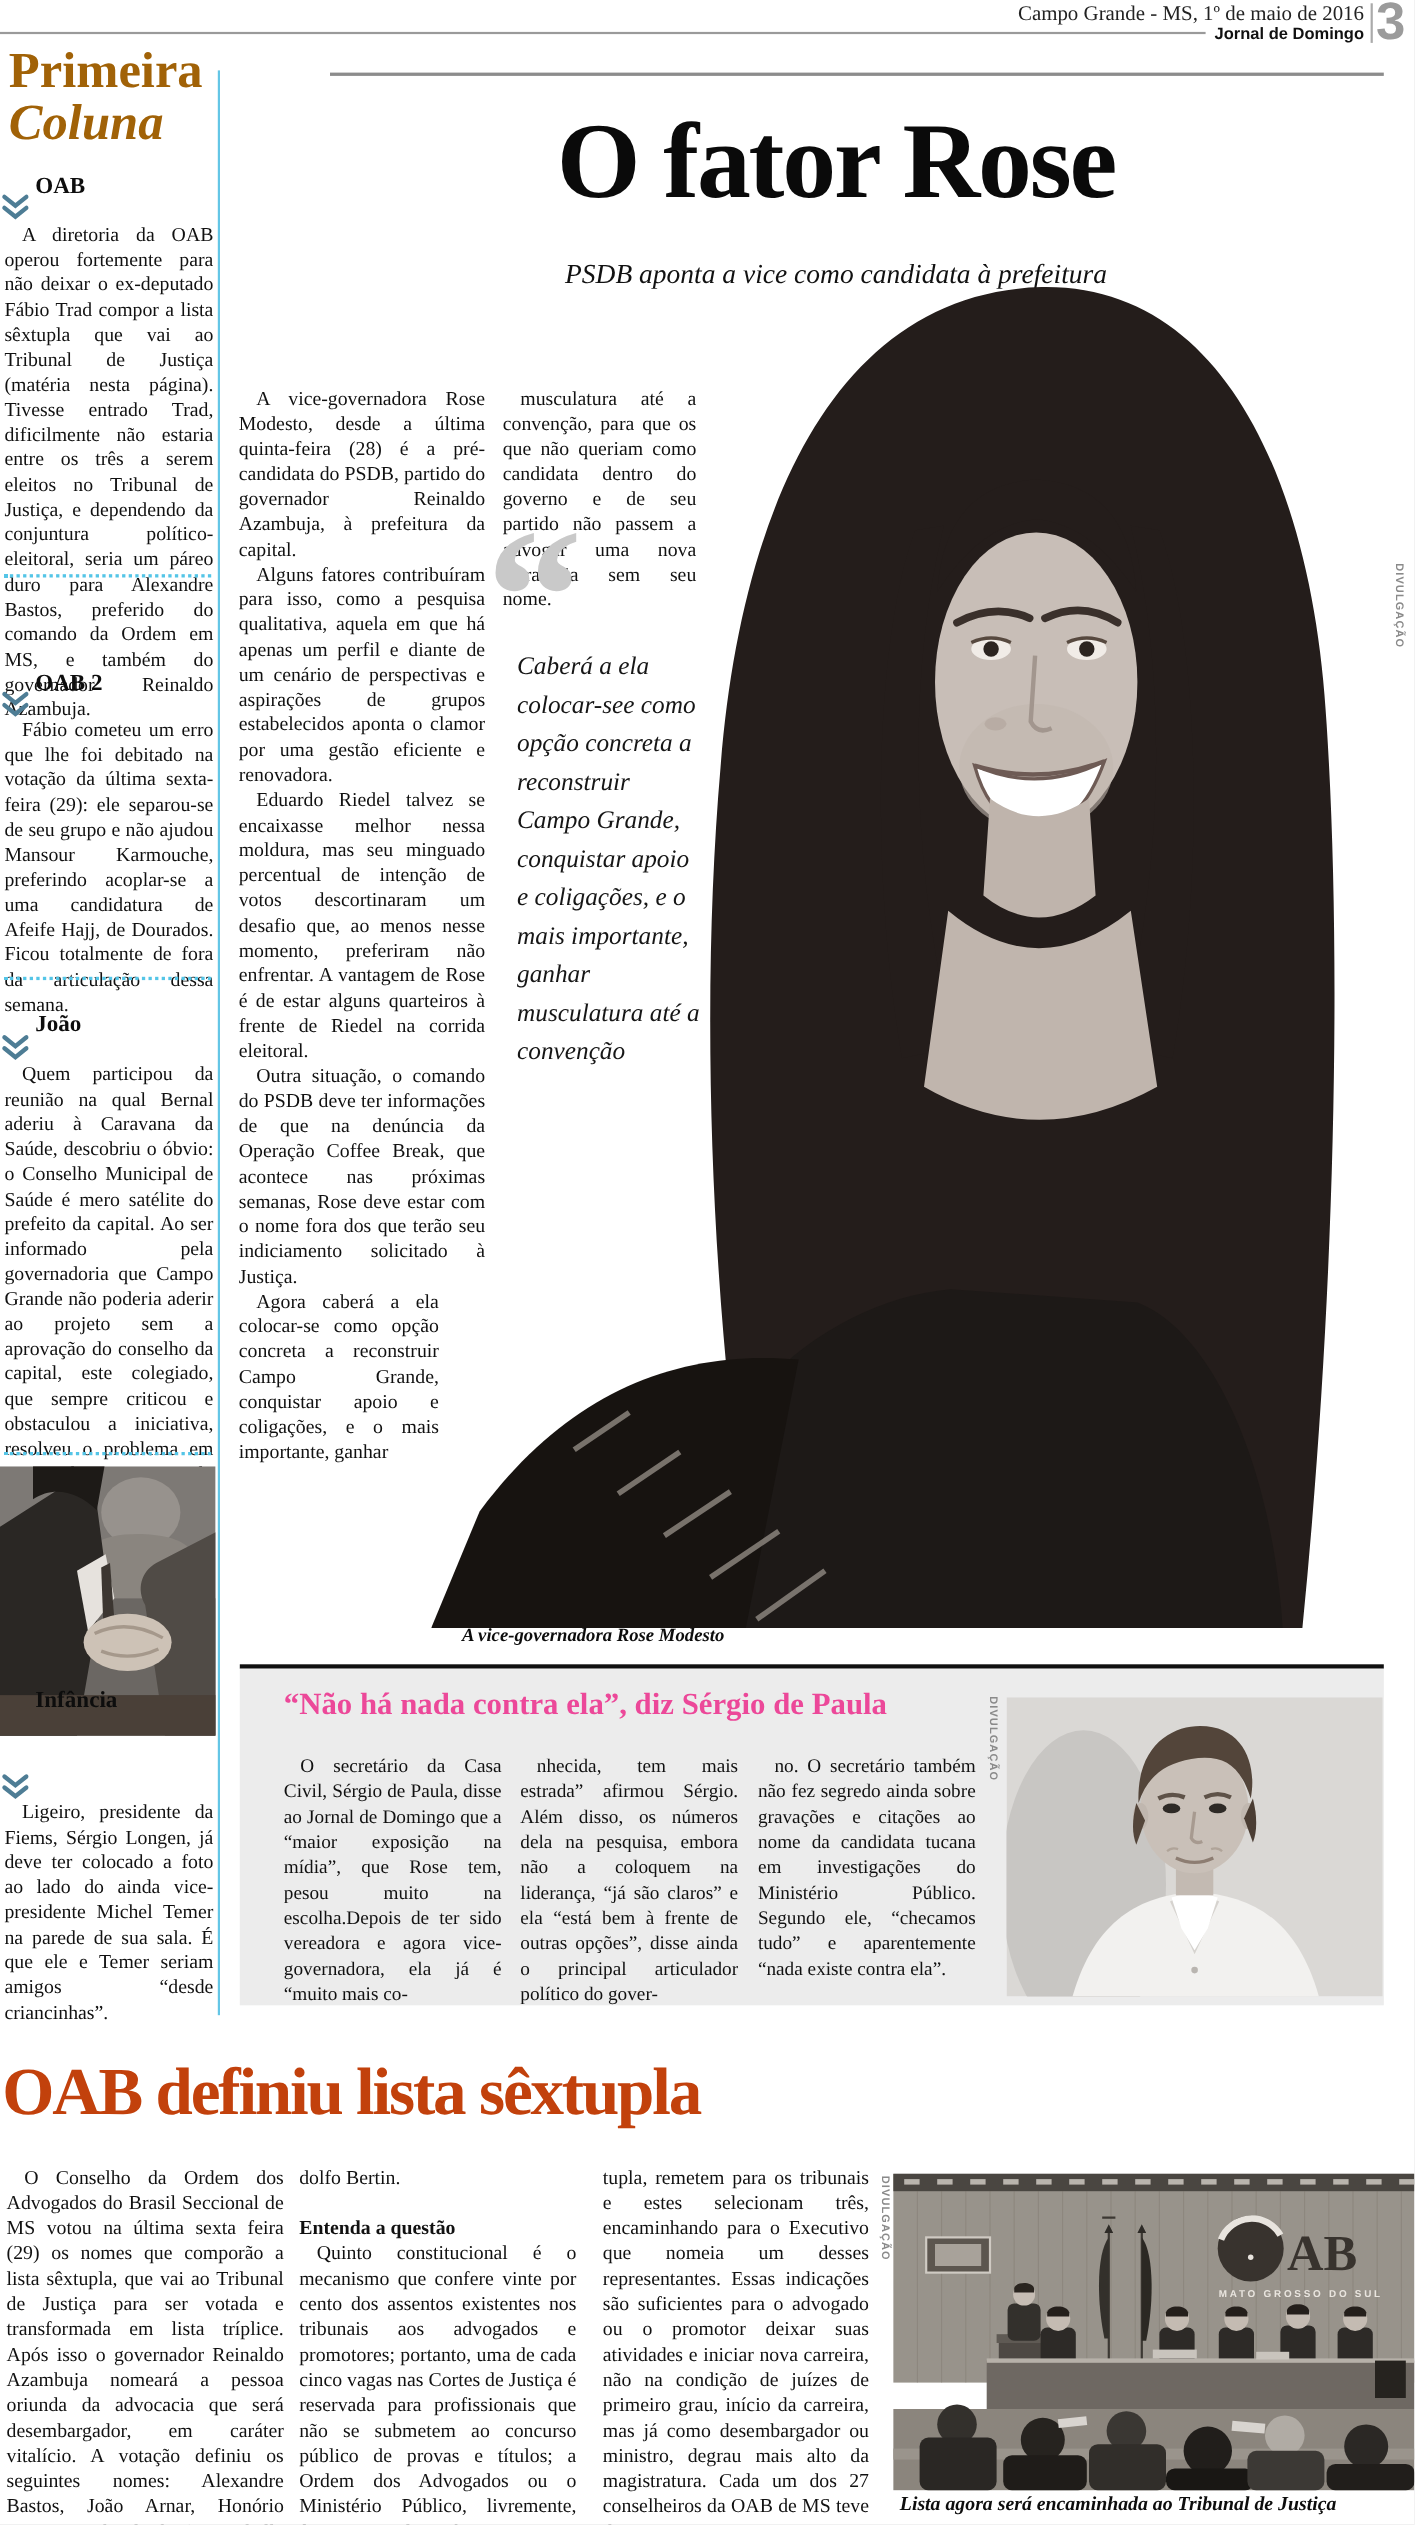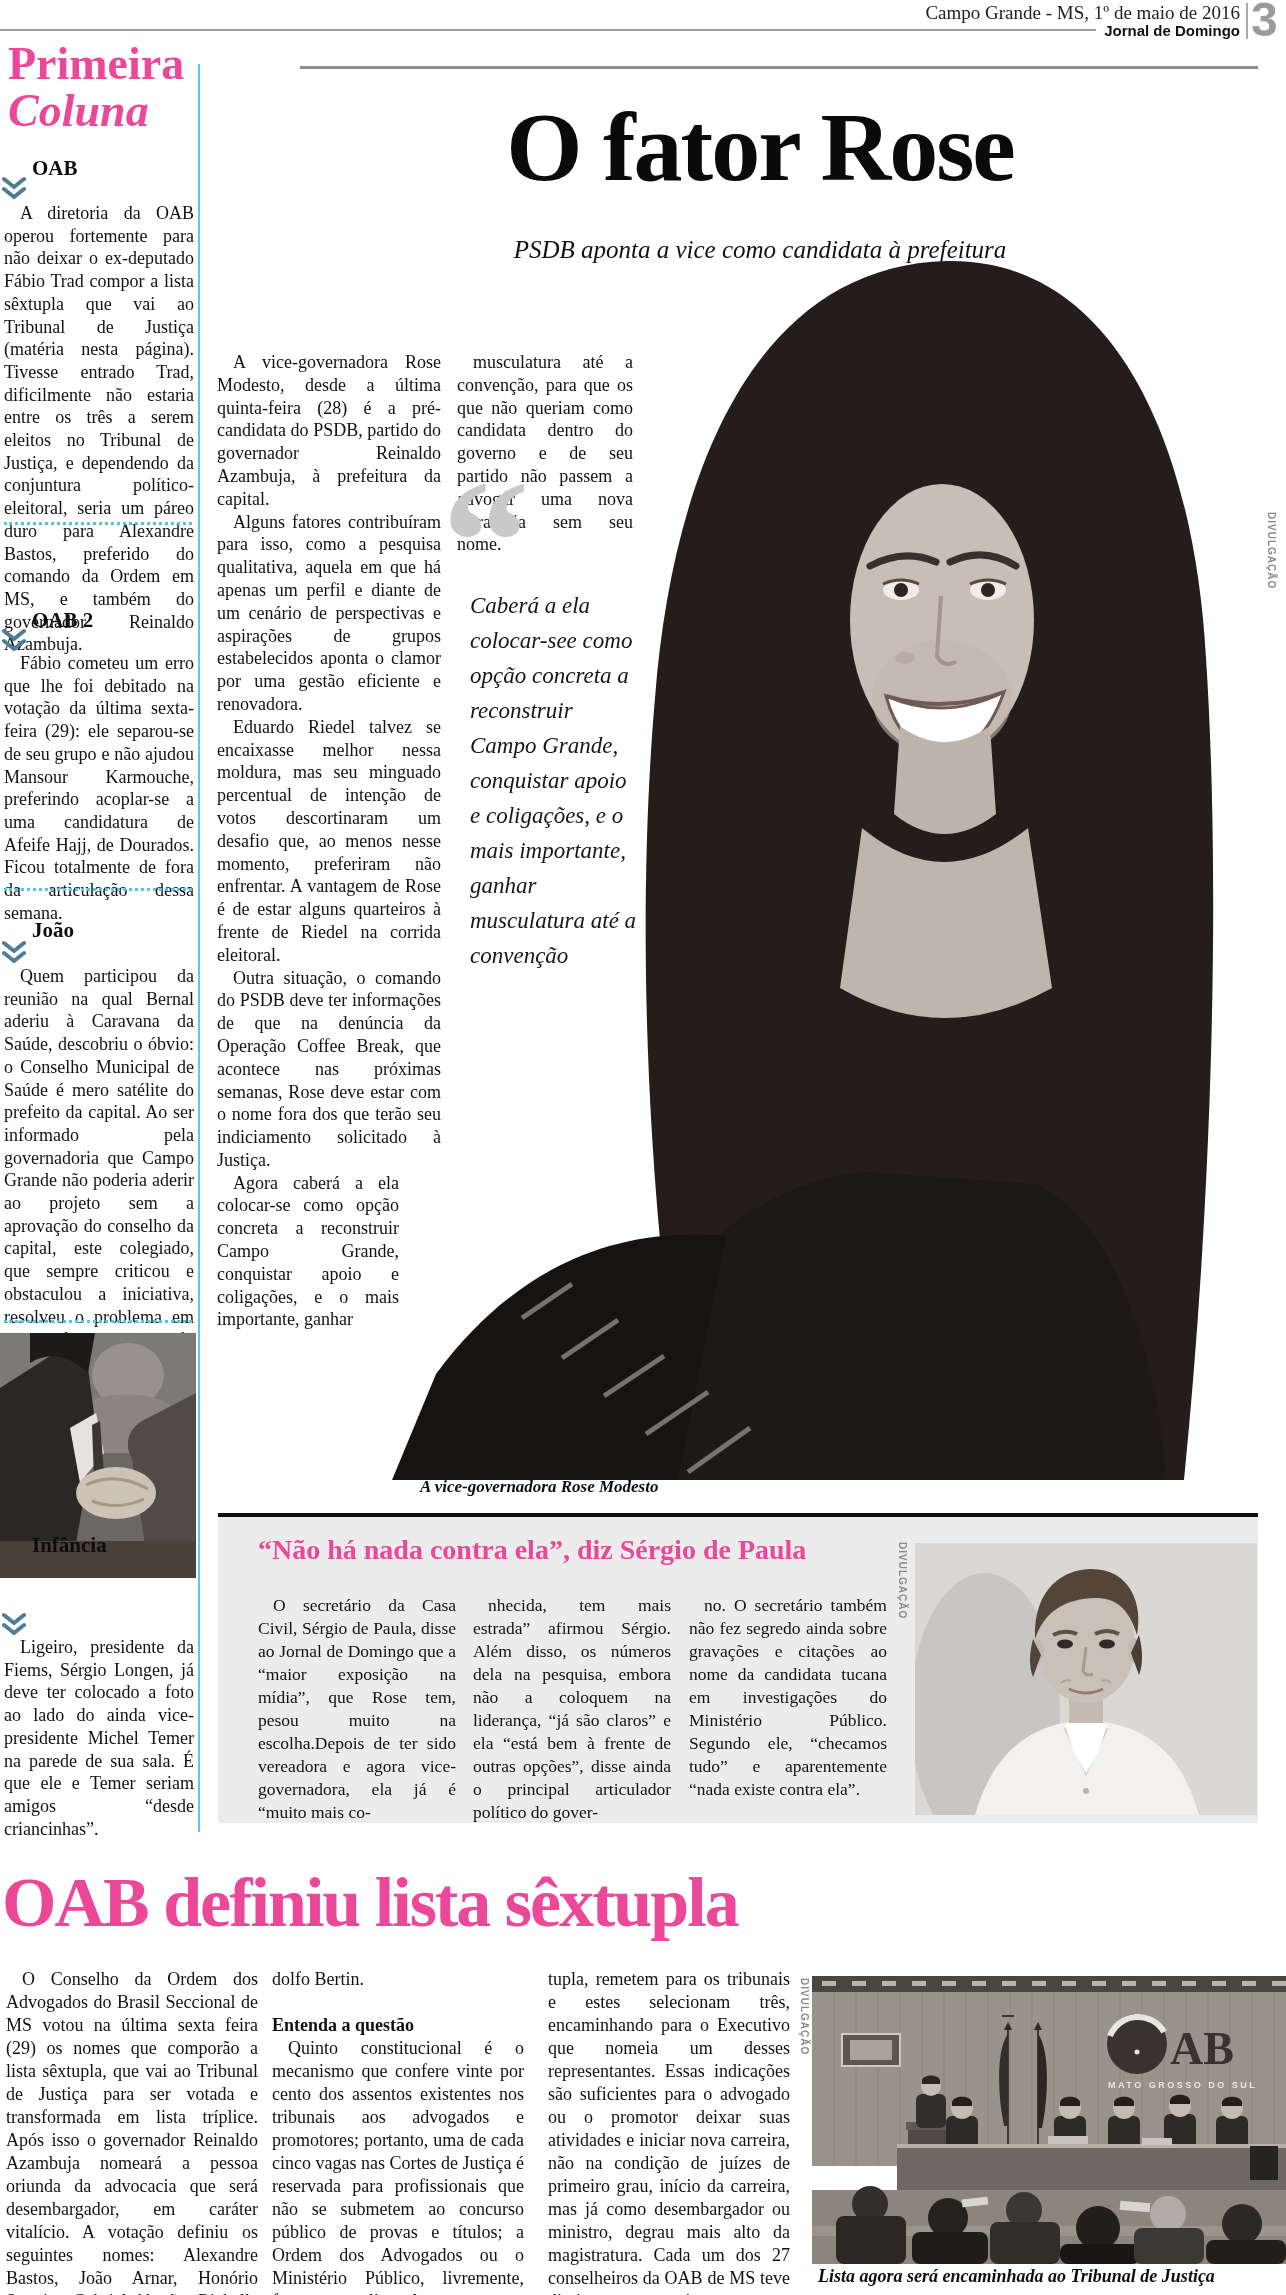--- a/index.html
+++ b/index.html
@@ -6,21 +6,21 @@
   .page{position:relative;width:1286px;height:2295px;background:#fff;overflow:hidden;
         font-family:"Liberation Serif",serif;color:#111;text-decoration:underline;}
   .abs{position:absolute;}
   
   .hdr-date{top:2px;right:46px;font-size:19px;color:#222;}
   .hdr-paper{top:22px;right:46px;font-family:"Liberation Sans",sans-serif;font-weight:bold;font-size:15px;color:#111;}
   .hdr-line{top:29px;left:0;width:1096px;height:2px;background:#9a9a9a;}
   .hdr-vsep{top:3px;left:1246px;width:2px;height:36px;background:#aaa;}
   .hdr-num{top:-8px;left:1251px;font-family:"Liberation Sans",sans-serif;font-weight:bold;font-size:48px;color:#9b9b9b;}
   
-  .sb-title{top:40px;left:8px;width:200px;font-weight:bold;font-size:46px;line-height:47px;color:#ec4899;}
+  .sb-title{top:40px;left:8px;width:200px;font-weight:bold;font-size:46px;line-height:47px;color:#a16207;}
   .sb-title .it{font-style:italic;}
   .blue-line{left:198px;top:64px;width:2px;height:1768px;background:#64c6e6;}
   .sec-head{left:32px;width:160px;font-weight:bold;font-size:21px;color:#0d0d0d;}
   .chev{left:2px;width:24px;height:26px;}
   .sb-text{left:4px;width:190px;font-size:18px;line-height:22.7px;text-align:justify;}
   .sb-text p{margin:0;text-indent:16px;}
   .dotted{left:4px;width:188px;border-top:3px dotted #54c5e7;height:0;}
   .sb-photo{left:0;top:1333px;width:196px;height:245px;}
   
   .top-rule{left:300px;top:66px;width:958px;height:3px;background:#8c8c8c;}
@@ -42,21 +42,21 @@
   
   .bar2{left:218px;top:1513px;width:1040px;height:4px;background:#101010;}
   .box2{left:218px;top:1517px;width:1040px;height:306px;background:#ececec;}
   .head2{left:258px;top:1534px;width:760px;font-weight:bold;font-size:28px;color:#ec4899;}
   .scol{top:1594px;width:198px;font-size:17.5px;line-height:23px;text-align:justify;}
   .scol p{margin:0;text-indent:15px;}
   .scolA{left:258px;} .scolB{left:473px;} .scolC{left:689px;}
   .credit-sergio{left:897px;top:1542px;}
   .sergio-photo{left:915px;top:1543px;width:342px;height:272px;}
   
-  .head3{left:2px;top:1848px;width:1120px;font-weight:bold;font-size:70px;line-height:110px;letter-spacing:-2px;color:#ec4899;}
+  .head3{left:2px;top:1848px;width:1120px;font-weight:bold;font-size:61px;line-height:110px;letter-spacing:-2px;color:#c2410c;}
   .bcol{top:1968px;font-size:18px;line-height:23px;text-align:justify;}
   .bcol p{margin:0;text-indent:16px;}
   .bcol1{left:6px;width:252px;} .bcol2{left:272px;width:252px;} .bcol3{left:548px;width:242px;}
   .frag{text-indent:0 !important;}
   .subh3{font-weight:bold;text-indent:0 !important;margin-top:23px !important;margin-bottom:0;}
   .oab-photo{left:812px;top:1976px;width:474px;height:288px;}
   .credit-oab{left:799px;top:1978px;}
   .cap-oab{left:818px;top:2266px;font-size:18px;}
 </style>
 </head>

